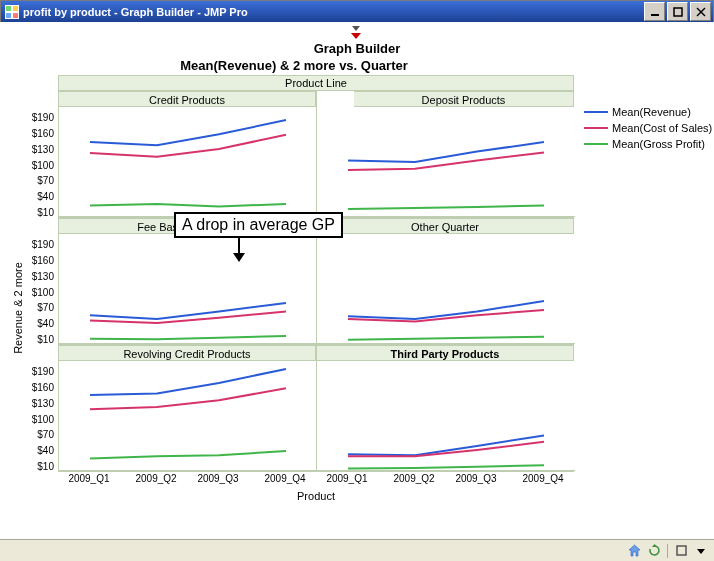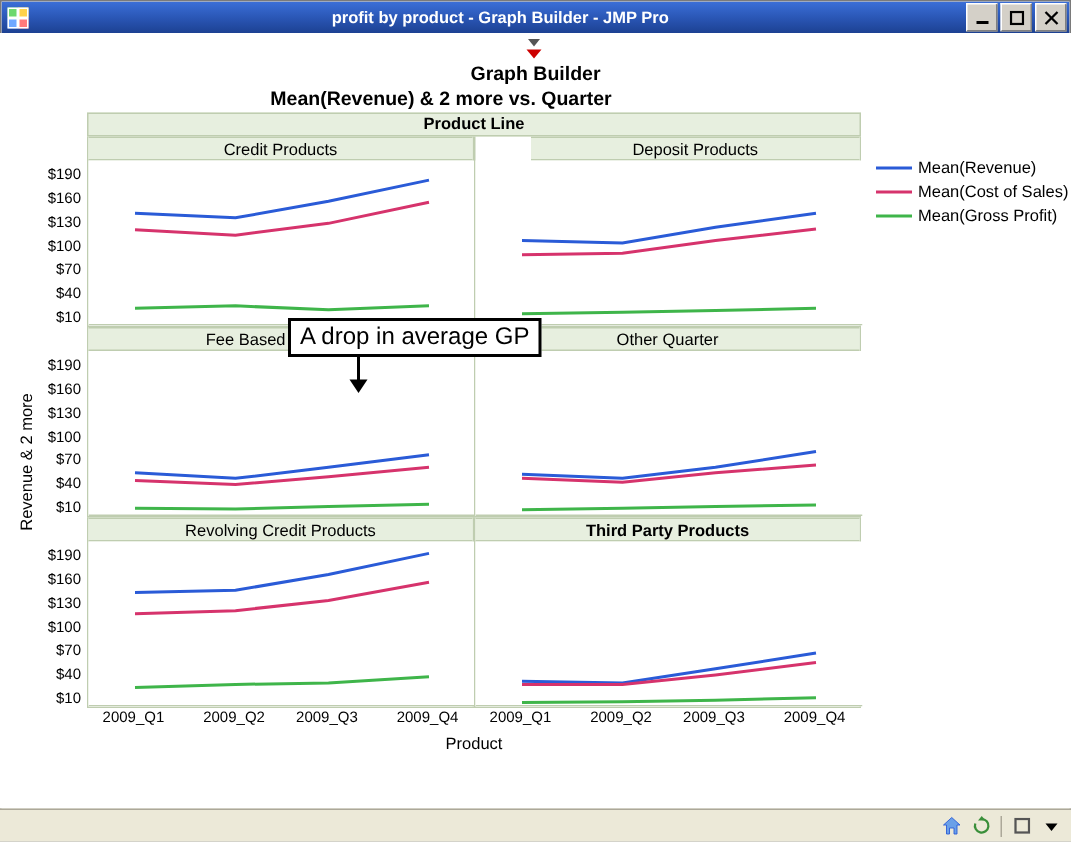--- a/index.html
+++ b/index.html
@@ -28,21 +28,21 @@
     display: grid;
     grid-template-columns: 7px 7px;
     grid-template-rows: 7px 7px;
     margin-right: 4px;
   }
   .titlebar .app-icon span { border: 1px solid #fff; }
   .titlebar .app-icon span:nth-child(1){background:#6ed86e;}
   .titlebar .app-icon span:nth-child(2){background:#ffd24a;}
   .titlebar .app-icon span:nth-child(3){background:#6fa8ff;}
   .titlebar .app-icon span:nth-child(4){background:#ff7a7a;}
-  .titlebar .title-text { flex: 1; text-align: center; }
+  .titlebar .title-text { flex: 1; }
   .win-controls { display: flex; height: 100%; }
   .win-btn {
     width: 21px; height: 19px;
     background: #d4d0c8;
     border: 1px solid #fff;
     border-right-color: #808080;
     border-bottom-color: #808080;
     margin-top: 1px;
     margin-right: 2px;
     display: flex; align-items: center; justify-content: center;
@@ -93,21 +93,21 @@
     font-size: 13px;
     padding: 0 0 2px 0;
     width: 560px;
   }
   .facet-header-top {
     width: 516px;
     margin-left: 44px;
     text-align: center;
     background: #e7efdf;
     border: 1px solid #bfcdb0;
-    font-weight: bold;
+    font-weight: normal;
     padding: 1px 0;
   }
   .panels {
     position: relative;
     width: 560px;
   }
   .panel-row { display: flex; }
   .y-labels {
     width: 44px;
     position: relative;
@@ -376,21 +376,21 @@
           </div>
           <div class="x-labels" style="width: 258px;">
             <div class="xt" style="left: 30.96px;">2009_Q1</div>
             <div class="xt" style="left: 98.04px;">2009_Q2</div>
             <div class="xt" style="left: 159.96px;">2009_Q3</div>
             <div class="xt" style="left: 227.04px;">2009_Q4</div>
           </div>
         </div>
       <div class="x-title">Product</div>
 
-      <div class="annotation" style="left:178px; top:154px;">A drop in average GP</div>
+      <div class="annotation" style="left:160px; top:154px;">A drop in average GP</div>
       <svg class="arrow-down" style="left:218px; top:179px;" width="14" height="26">
         <line x1="7" y1="0" x2="7" y2="18" stroke="#000" stroke-width="2"></line>
         <polygon points="1,16 13,16 7,25" fill="#000"></polygon>
       </svg>
     </div>
 
     <div class="legend" id="legend">
         <div class="legend-item">
           <span class="legend-swatch" style="background: rgb(42, 91, 215);"></span>
           <span>Mean(Revenue)</span>

